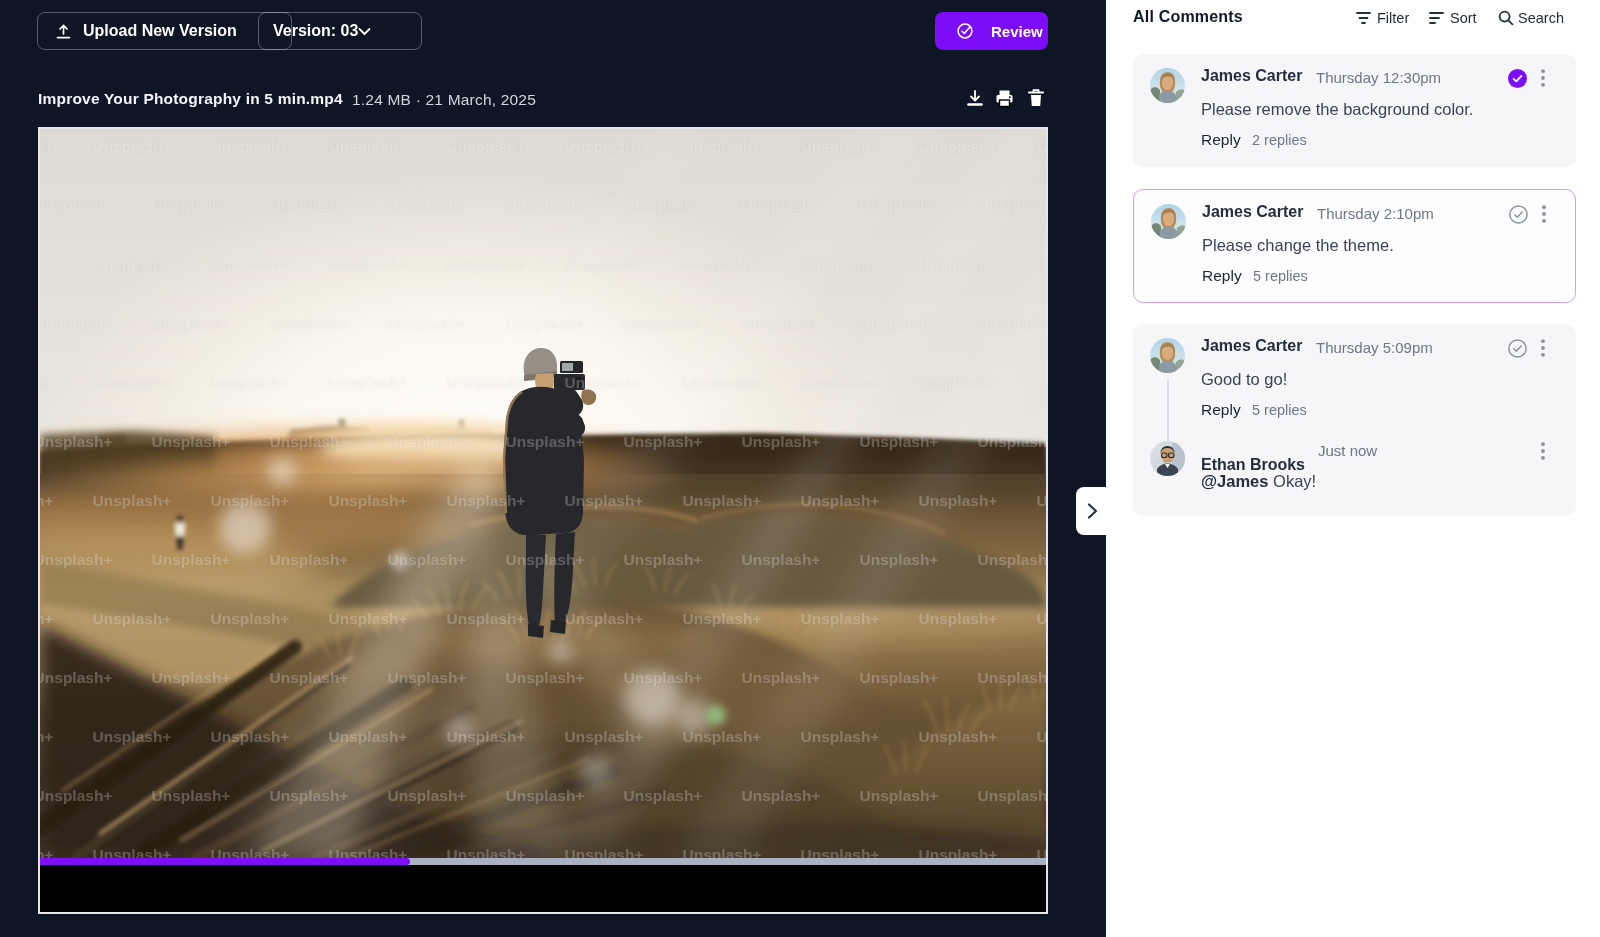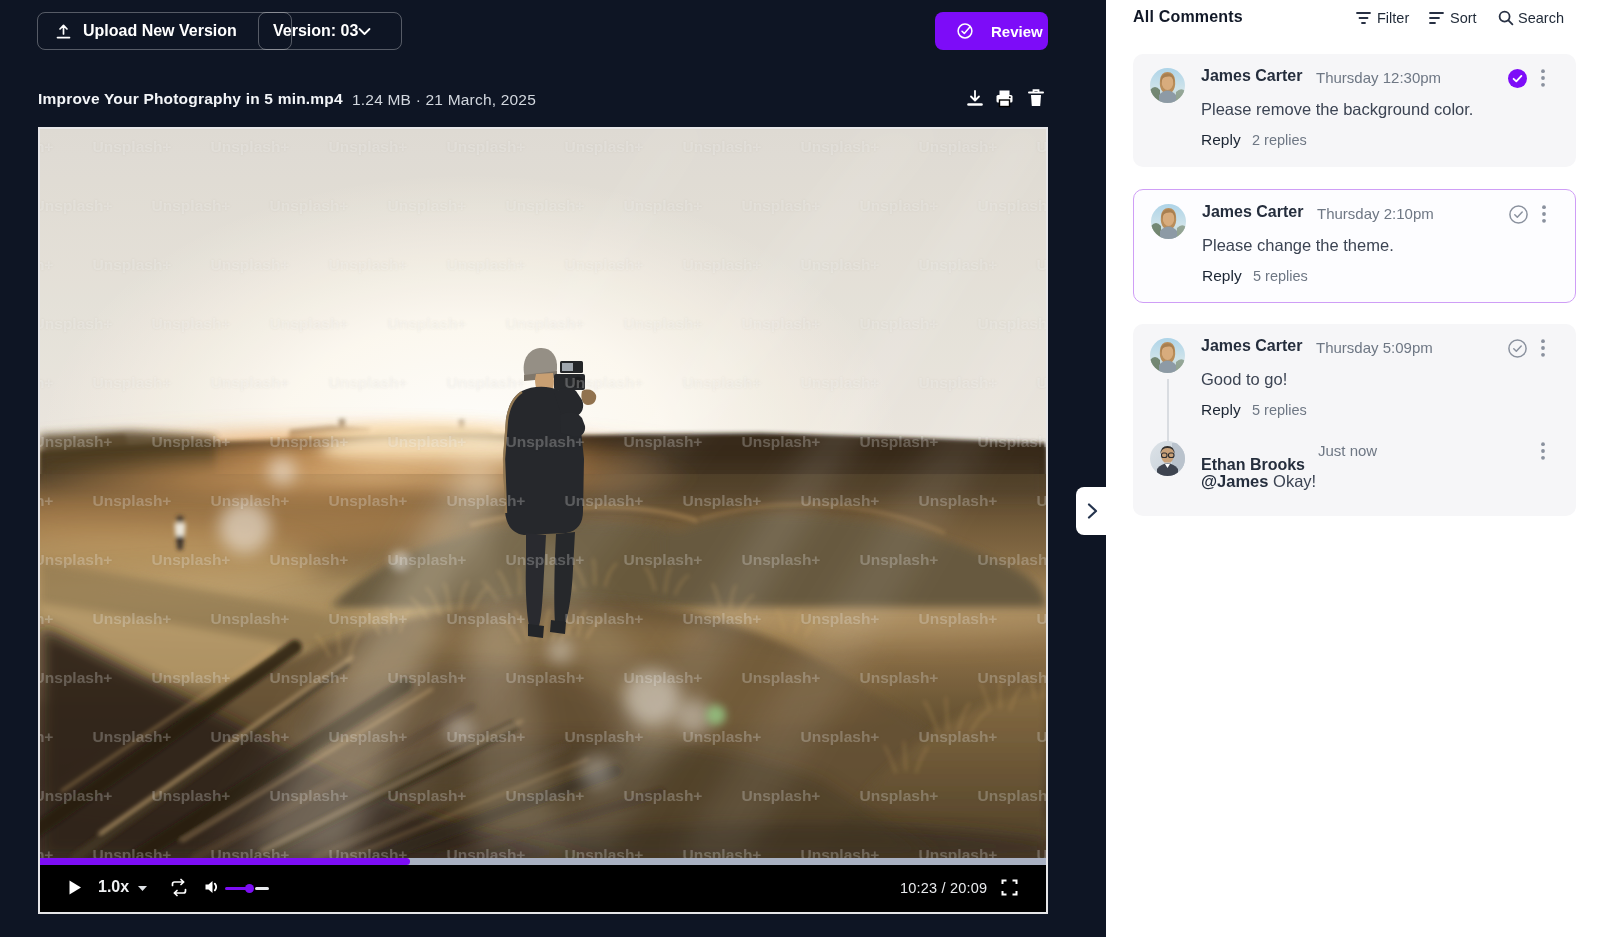--- a/index.html
+++ b/index.html
@@ -7,21 +7,21 @@
   html,body { width:1600px; height:937px; overflow:hidden; background:#0e1524;
     font-family:"Liberation Sans", sans-serif; }
   #app { position:relative; width:1600px; height:937px; }
   #left { position:absolute; left:0; top:0; width:1106px; height:937px; background:#0e1524; }
   #right { position:absolute; left:1106px; top:0; width:550px; height:937px; background:#ffffff; }
 
   .btn { position:absolute; top:12px; height:38px; display:flex; align-items:center;
      border:1px solid rgba(255,255,255,0.30); border-radius:8px; color:#fff;
      font-size:16px; font-weight:600; }
   #btn-upload { left:37px; width:255px; padding-left:17px; gap:11px; }
-  #btn-version { left:258px; width:144px; padding-left:14px; }
+  #btn-version { left:258px; width:164px; padding-left:14px; }
   #btn-review { left:935px; width:113px; background:#7d0cf8; border:none; padding-left:22px; gap:18px; font-size:15px; }
 
   #titlerow { position:absolute; top:90px; left:38px; width:1010px; height:20px; color:#fff; }
   #fname { position:absolute; left:0; top:0; font-size:15.5px; font-weight:700; color:#f3f5f8; letter-spacing:0.2px; }
   #fmeta { position:absolute; left:314px; top:0.5px; font-size:15.5px; font-weight:400; color:#d2d7de; letter-spacing:0.2px; }
   .ticon { position:absolute; top:-2px; }
 
   #player { position:absolute; left:38px; top:127px; width:1010px; height:787px;
      border:2px solid #e6e6e8; background:#000; }
   #photo { display:block; }
@@ -418,43 +418,20 @@
 <text x="682" y="731" class="wm">Unsplash+</text>
 <text x="800" y="731" class="wm">Unsplash+</text>
 <text x="918" y="731" class="wm">Unsplash+</text>
 <text x="1036" y="731" class="wm">Unsplash+</text>
 </g>
 </svg>
 
       <div id="progress">
           <div class="fill"></div>
         </div>
-      <div id="controls">
-        <svg class="cicon" style="left:28px;top:14px" width="14" height="17" viewBox="0 0 14 17">
-            <path d="M1.5 1.5 L13 8.5 L1.5 15.5 Z" fill="#fff"></path>
-          </svg>
-        <span id="rate">1.0x</span>
-        <svg class="cicon" style="left:97px;top:20px" width="11" height="7" viewBox="0 0 11 7">
-            <path d="M1 1 L5.5 6 L10 1 Z" fill="#dfe2e6"></path>
-          </svg>
-        <svg class="cicon" style="left:129px;top:13px" width="20" height="19" viewBox="0 0 20 19">
-            <path d="M3.5 7.5 L3.5 6 Q3.5 4 5.5 4 L14.5 4 M12 1.5 L14.7 4 L12 6.5 M16.5 11.5 L16.5 13 Q16.5 15 14.5 15 L5.5 15 M8 12.5 L5.3 15 L8 17.5" stroke="#fff" stroke-width="1.7" fill="none" stroke-linecap="round" stroke-linejoin="round"></path>
-          </svg>
-        <svg class="cicon" style="left:164px;top:14px" width="16" height="16" viewBox="0 0 16 16">
-            <path d="M1.5 5.5 L4.5 5.5 L8.5 2 L8.5 14 L4.5 10.5 L1.5 10.5 Z" fill="#fff"></path>
-            <path d="M10.8 4.6 Q13.6 8 10.8 11.4" stroke="#fff" stroke-width="1.8" fill="none" stroke-linecap="round"></path>
-          </svg>
-        <div class="cicon" style="left:185px;top:21.5px;width:26px;height:3px;background:#7d0ef5;border-radius:2px"></div>
-        <div class="cicon" style="left:215px;top:21.5px;width:14px;height:3px;background:#e8eaed;border-radius:2px"></div>
-        <div class="cicon" style="left:205px;top:18.5px;width:9px;height:9px;background:#7d0ef5;border-radius:50%"></div>
-        <span id="time">10:23 / 20:09</span>
-        <svg class="cicon" style="left:961px;top:14px" width="17" height="17" viewBox="0 0 17 17">
-            <path d="M1.5 5 L1.5 1.5 L5.5 1.5 M11.5 1.5 L15.5 1.5 L15.5 5 M15.5 12 L15.5 15.5 L11.5 15.5 M5.5 15.5 L1.5 15.5 L1.5 12" stroke="#fff" stroke-width="2" fill="none"></path>
-          </svg>
-      </div>
     </div>
   </div>
 
   <div id="collapse">
     <svg style="position:absolute;left:11px;top:15px" width="11" height="18" viewBox="0 0 11 18">
         <path d="M2 2.5 L9 9 L2 15.5" stroke="#24334d" stroke-width="2.2" fill="none" stroke-linecap="round" stroke-linejoin="round"></path>
       </svg>
   </div>
 
   <div id="right">

